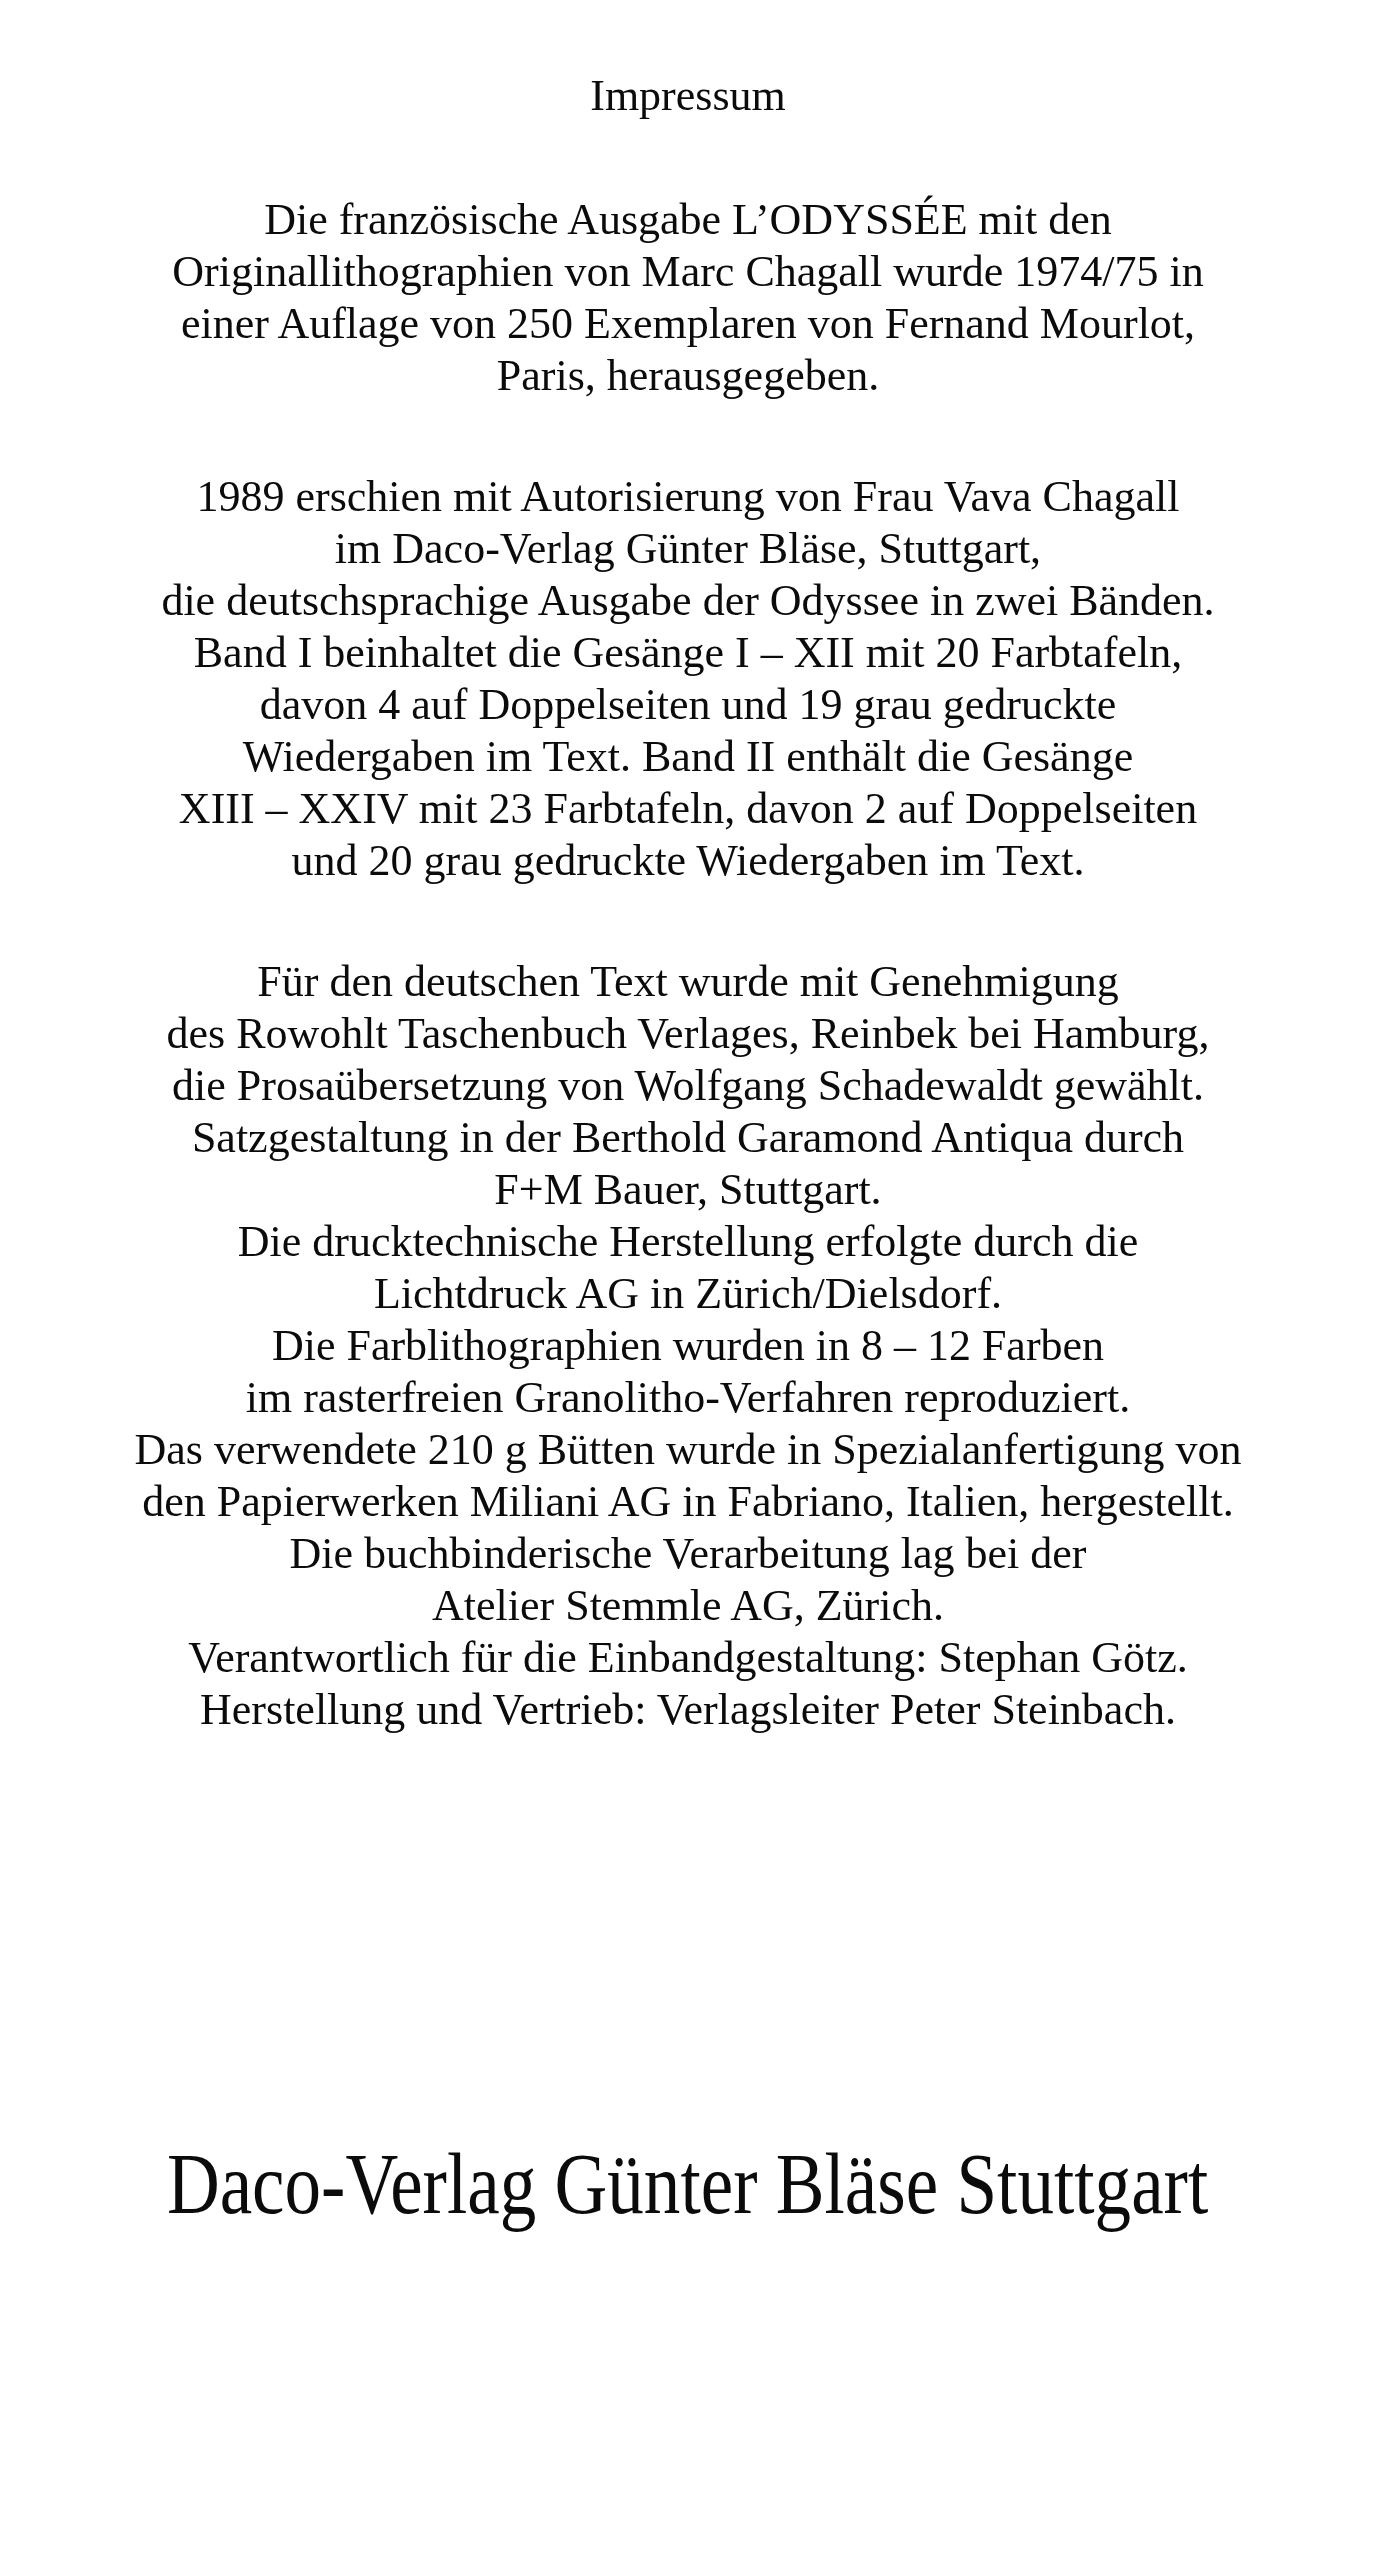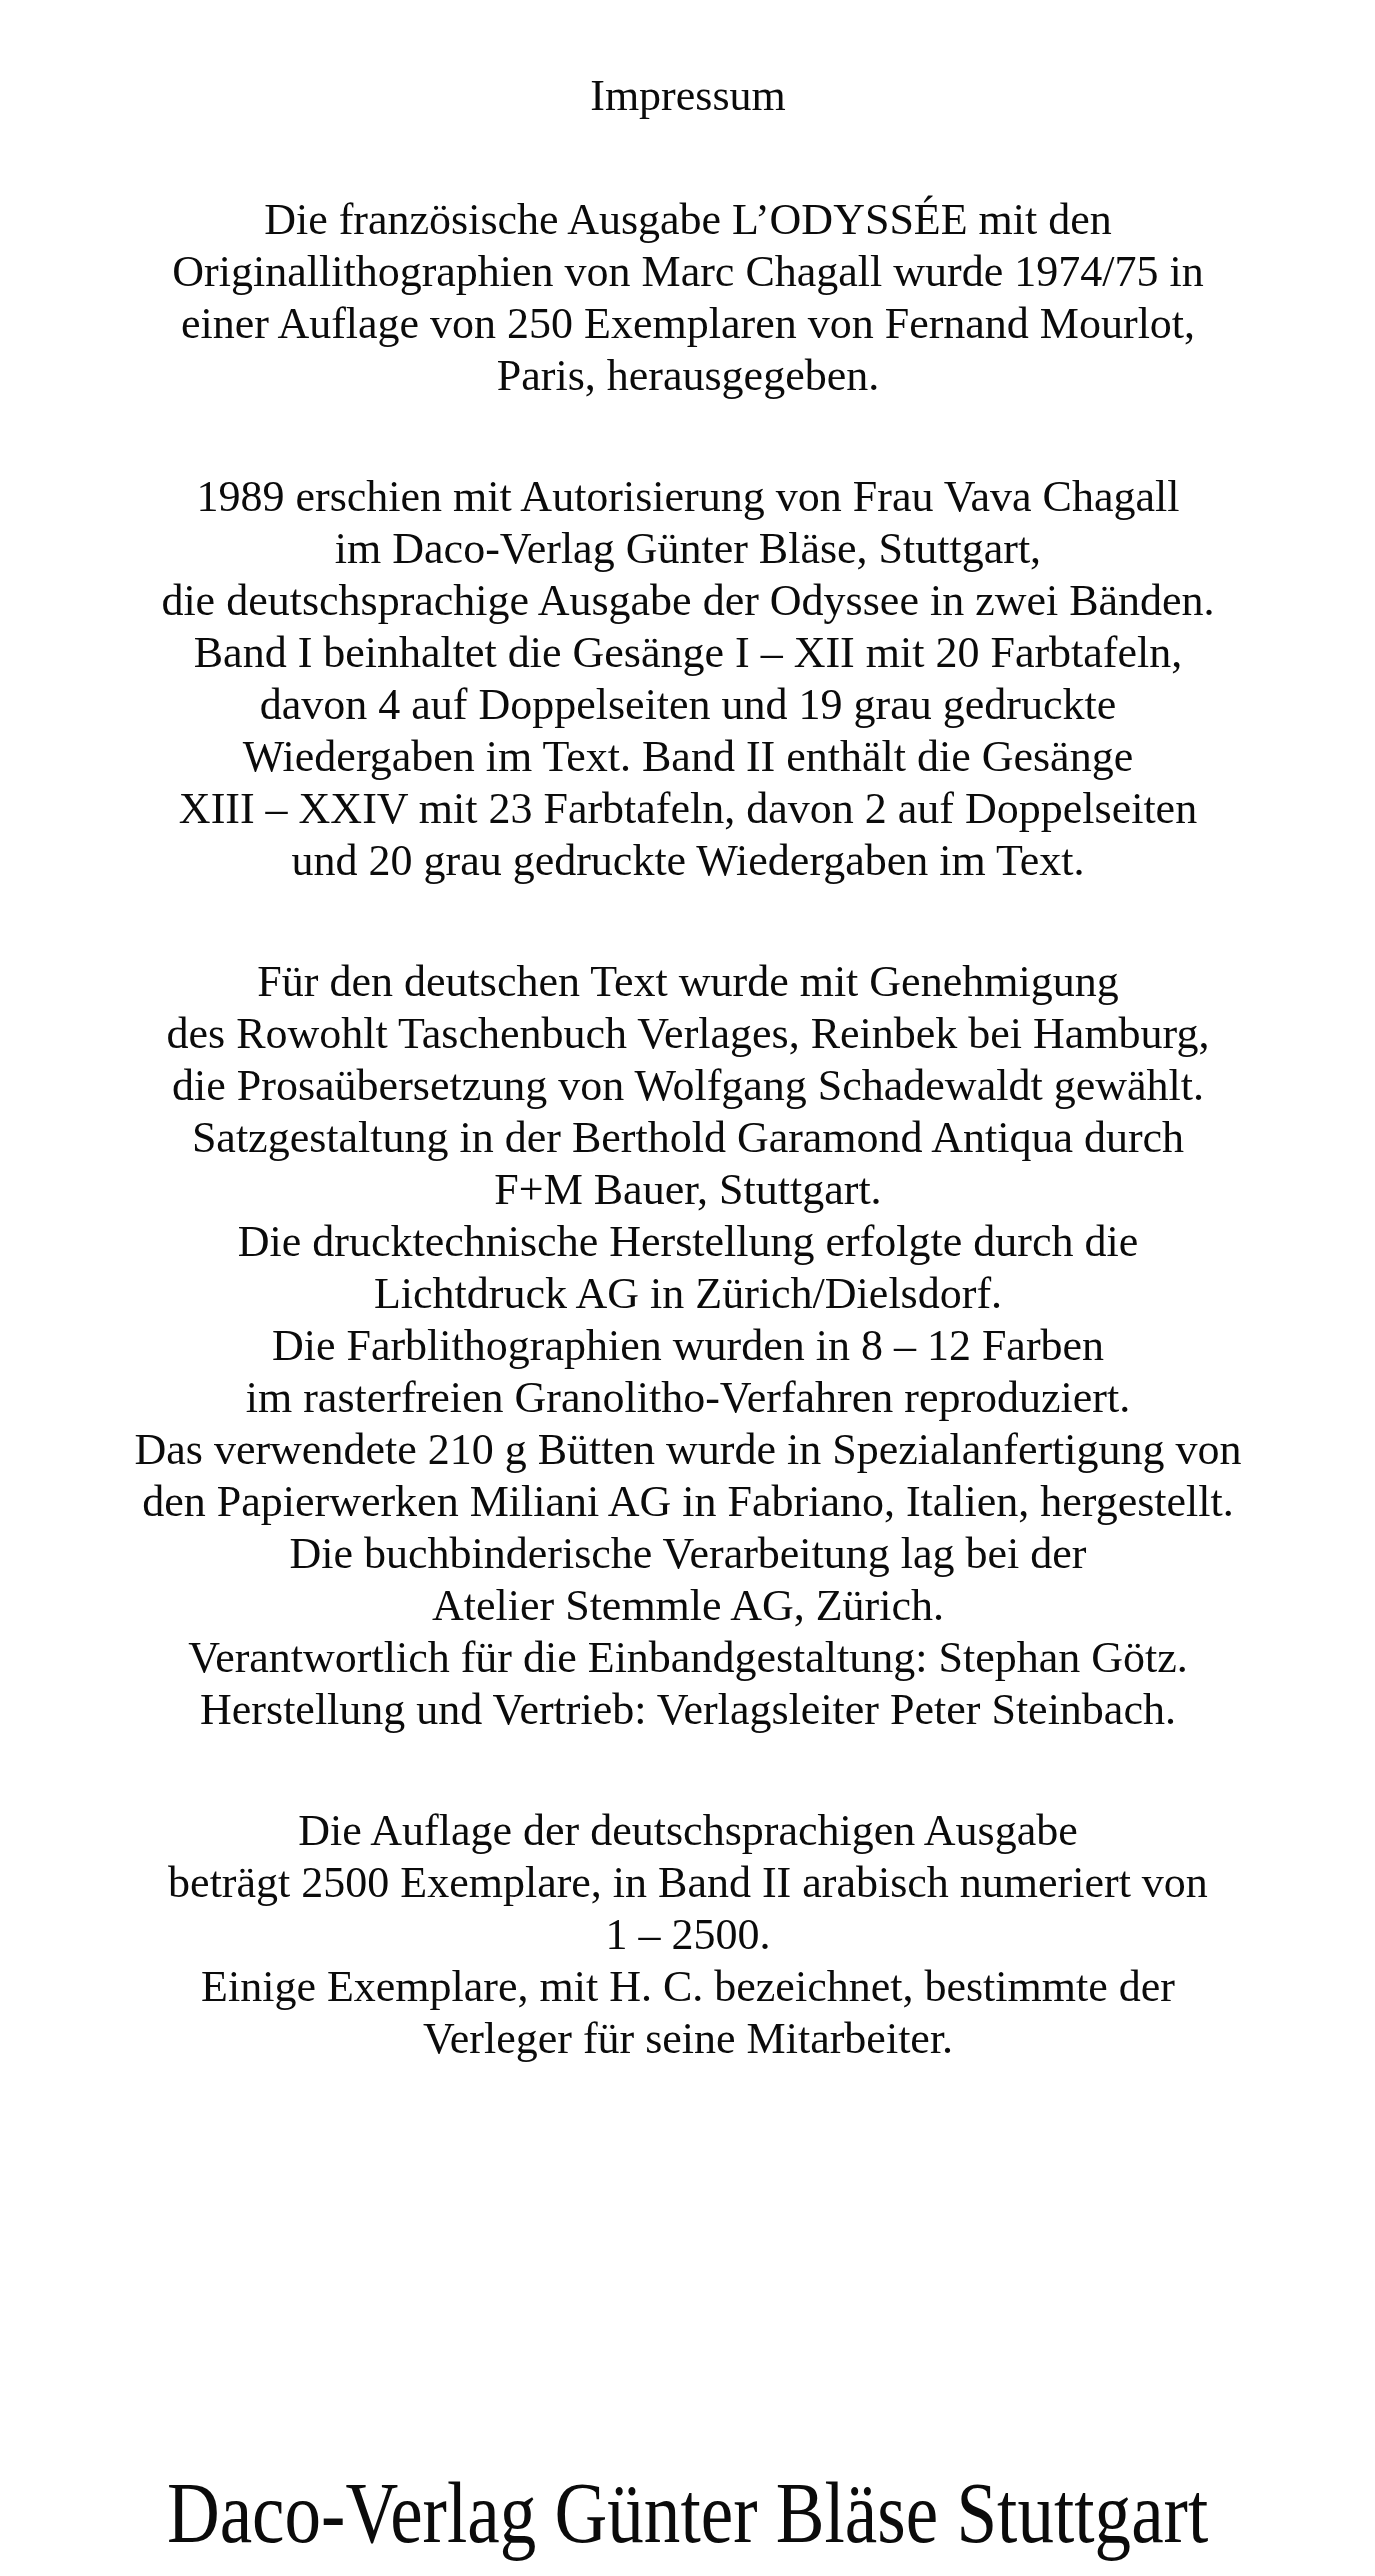--- a/index.html
+++ b/index.html
@@ -75,22 +75,17 @@
 Lichtdruck AG in Zürich/Dielsdorf.
 Die Farblithographien wurden in 8 – 12 Farben
 im rasterfreien Granolitho-Verfahren reproduziert.
 Das verwendete 210 g Bütten wurde in Spezialanfertigung von
 den Papierwerken Miliani AG in Fabriano, Italien, hergestellt.
 Die buchbinderische Verarbeitung lag bei der
 Atelier Stemmle AG, Zürich.
 Verantwortlich für die Einbandgestaltung: Stephan Götz.
 Herstellung und Vertrieb: Verlagsleiter Peter Steinbach.</p>
 
-  <p class="para">Die Auflage der deutschsprachigen Ausgabe
-beträgt 2500 Exemplare, in Band II arabisch numeriert von
-1 – 2500.
-Einige Exemplare, mit H. C. bezeichnet, bestimmte der
-Verleger für seine Mitarbeiter.</p>
 
   <div class="publisher">Daco-Verlag Günter Bläse Stuttgart</div>
 
 </div>
 
 
 </body></html>

